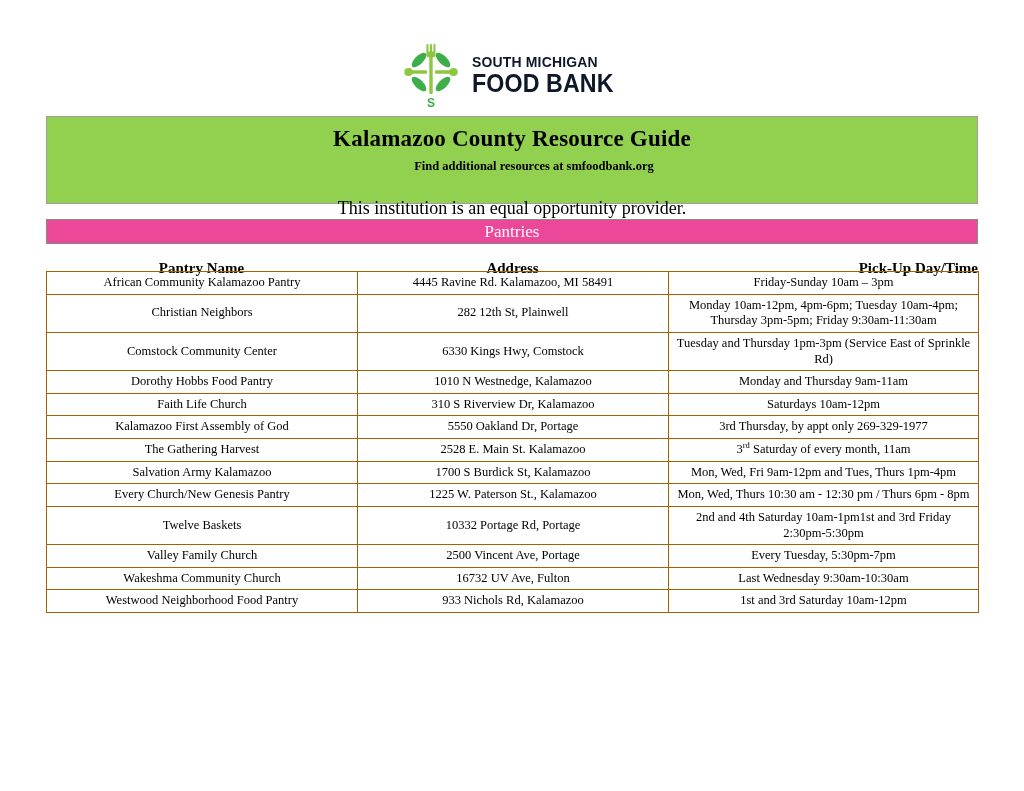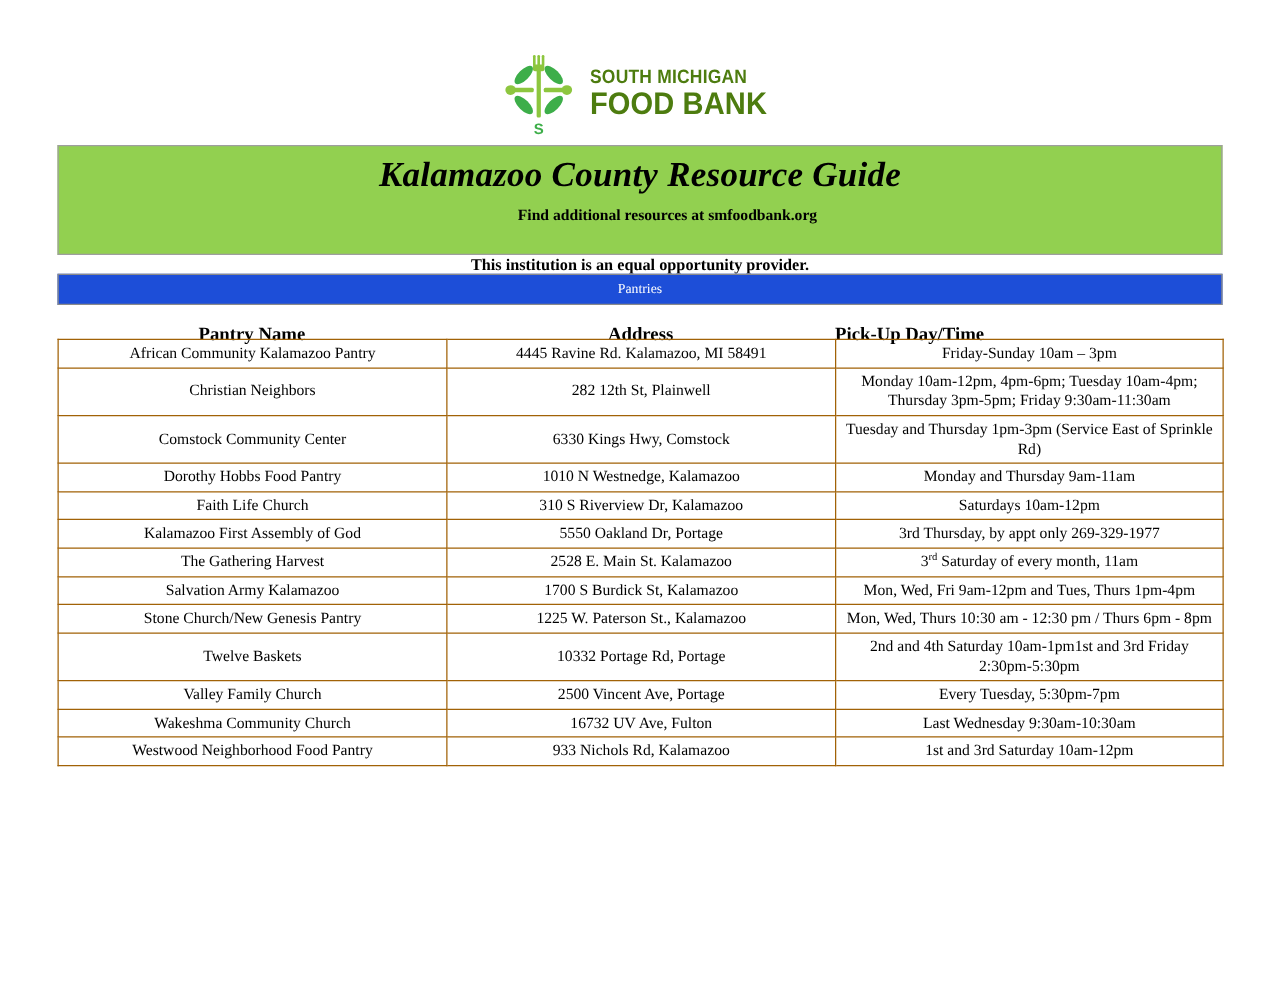--- a/index.html
+++ b/index.html
@@ -39,21 +39,21 @@
     height: 70px;
     position: relative;
     flex: 0 0 auto;
   }
   .logo-mark svg { display: block; }
   .logo-wordmark {
     display: flex;
     flex-direction: column;
     line-height: 1;
     font-family: "Liberation Sans", "DejaVu Sans", sans-serif;
-    color: #4d7c0f;
+    color: #0f172a;
   }
   .logo-line1 {
     font-size: 15.5px;
     font-weight: bold;
     letter-spacing: 0.2px;
     transform: scaleX(0.9);
     transform-origin: left center;
     margin-bottom: 2px;
   }
   .logo-line2 {
@@ -70,68 +70,67 @@
     left: 46px;
     top: 116px;
     width: 932px;
     height: 88px;
     background: #92D050;
     border: 1px solid #9e9e9e;
     box-sizing: border-box;
     text-align: center;
   }
   .banner-title {
-    font-size: 28px;
+    font-size: 23px;
     font-weight: bold;
     line-height: 1.1;
     padding-top: 9px;
     letter-spacing: 0.2px;
-    font-style: italic;
   }
   .banner-sub {
     font-size: 12.5px;
     font-weight: bold;
     padding-top: 8px;
     margin-left: 44px;
   }
   .banner-note {
-    font-size: 13px;
-    font-weight: bold;
+    font-size: 18px;
+    font-weight: normal;
     padding-top: 24px;
   }
 
   
   .section-bar {
     position: absolute;
     left: 46px;
     top: 219px;
     width: 932px;
     height: 25px;
-    background: #1d4ed8;
+    background: #ec4899;
     border: 1px solid #8a8a8a;
     box-sizing: border-box;
     color: #ffffff;
-    font-size: 11px;
+    font-size: 17px;
     text-align: center;
     line-height: 23px;
   }
 
   
   .col-headers {
     position: absolute;
     left: 46px;
     top: 260px;
     width: 932px;
     display: flex;
     font-size: 15px;
     font-weight: bold;
   }
   .col-headers .ch-1 { width: 311px; text-align: center; }
   .col-headers .ch-2 { width: 311px; text-align: center; }
-  .col-headers .ch-3 { width: 310px; text-align: left; }
+  .col-headers .ch-3 { width: 310px; text-align: right; }
 
   
   .pantry-table {
     position: absolute;
     left: 46px;
     top: 271px;
     width: 932px;
     border-collapse: collapse;
     table-layout: fixed;
     font-size: 12.5px;
@@ -247,21 +246,21 @@
           <td>The Gathering Harvest</td>
           <td>2528 E. Main St. Kalamazoo</td>
           <td>3<sup>rd</sup> Saturday of every month, 11am</td>
         </tr>
         <tr>
           <td>Salvation Army Kalamazoo</td>
           <td>1700 S Burdick St, Kalamazoo</td>
           <td>Mon, Wed, Fri 9am-12pm and Tues, Thurs 1pm-4pm</td>
         </tr>
         <tr>
-          <td>Stone Church/New Genesis Pantry</td>
+          <td>Every Church/New Genesis Pantry</td>
           <td>1225 W. Paterson St., Kalamazoo</td>
           <td>Mon, Wed, Thurs 10:30 am - 12:30 pm / Thurs 6pm - 8pm</td>
         </tr>
         <tr>
           <td>Twelve Baskets</td>
           <td>10332 Portage Rd, Portage</td>
           <td>2nd and 4th Saturday 10am-1pm1st and 3rd Friday 2:30pm-5:30pm</td>
         </tr>
         <tr>
           <td>Valley Family Church</td>

